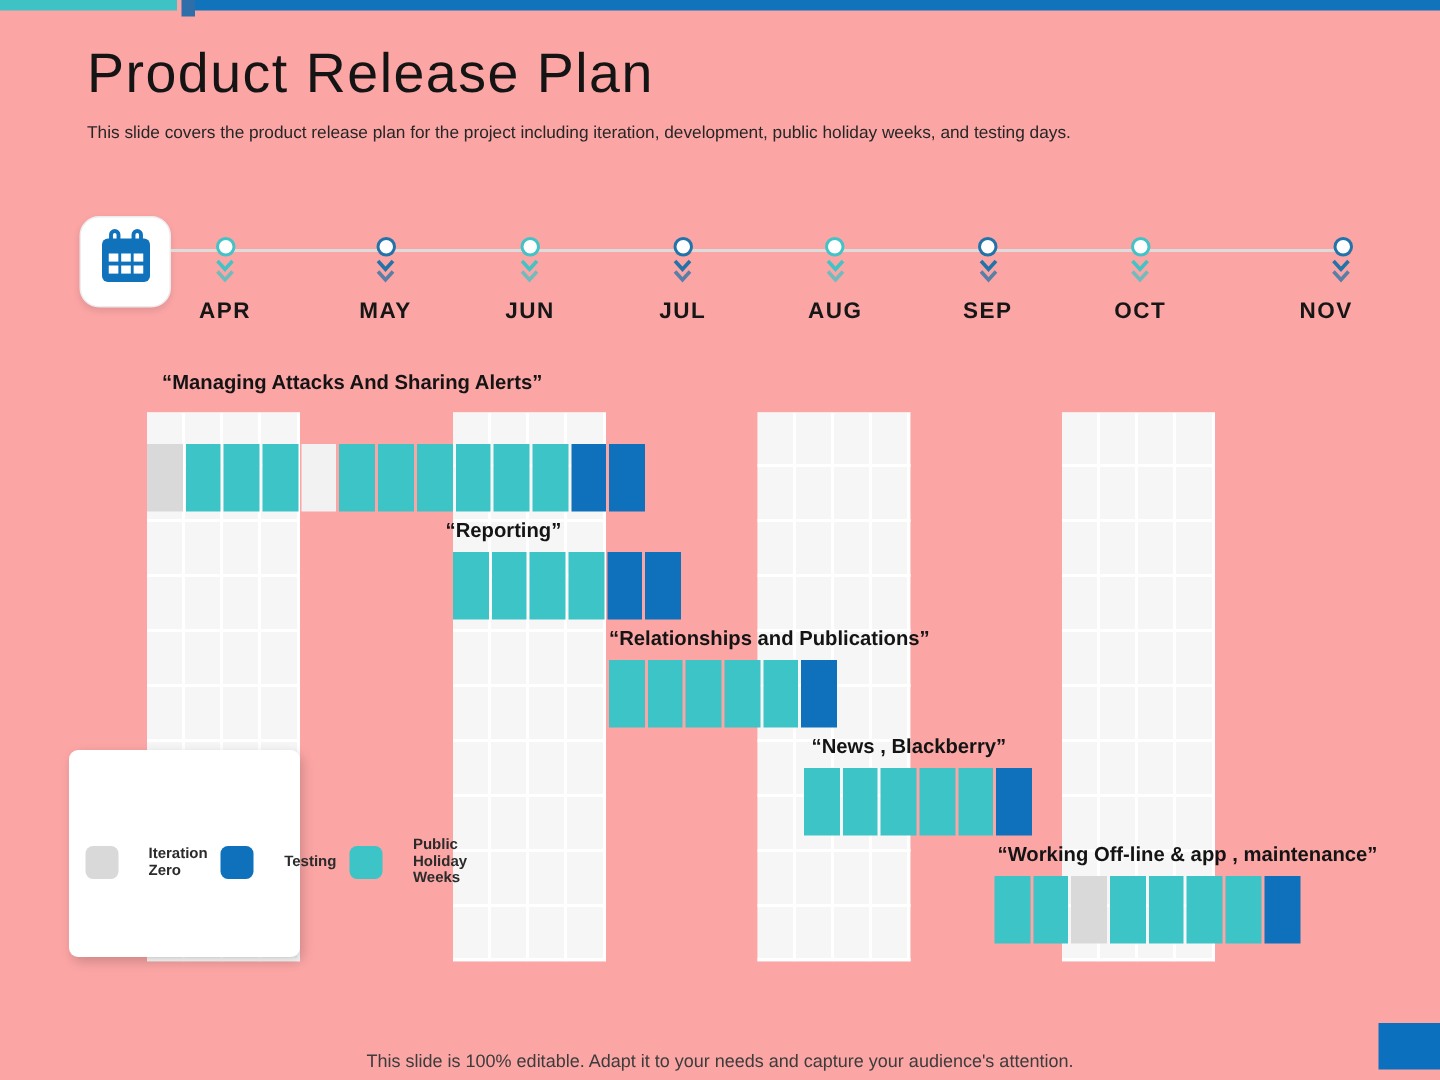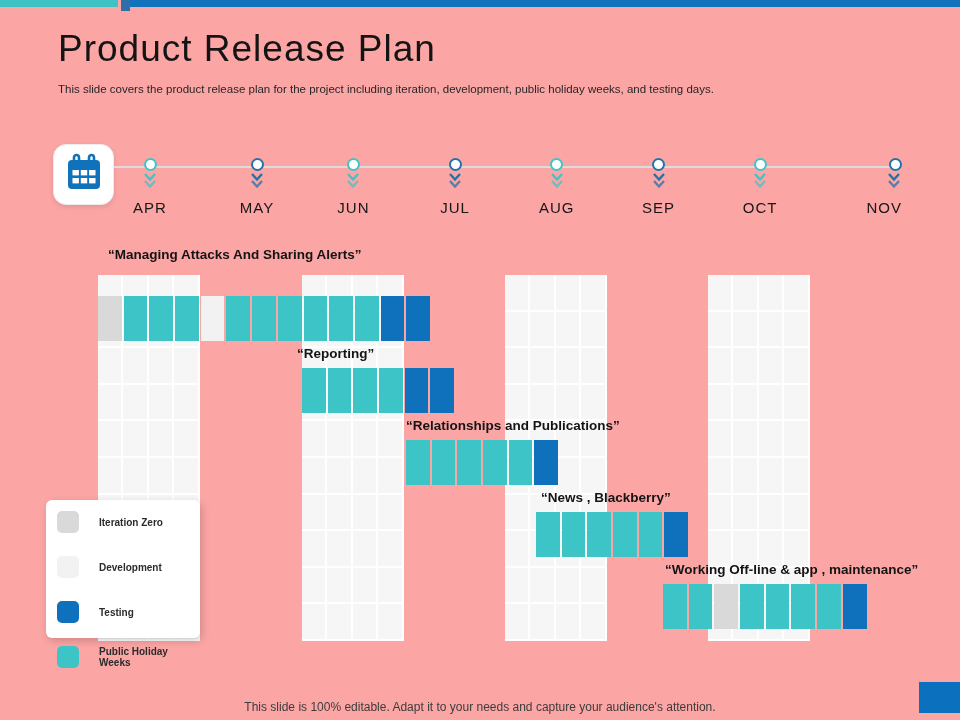--- a/index.html
+++ b/index.html
@@ -15,33 +15,33 @@
   
   .title{position:absolute;left:58px;top:28px;font-size:37px;letter-spacing:1px;color:#141414;font-weight:400;}
   .subtitle{position:absolute;left:58px;top:83px;font-size:11.5px;color:#262626;}
   
   .cal-card{position:absolute;left:53px;top:144px;width:61px;height:61px;background:#fff;border:1px solid #ececec;border-radius:13px;box-shadow:0 2px 5px rgba(0,0,0,.10);display:flex;align-items:center;justify-content:center;}
   .tl-line{position:absolute;left:114px;top:166px;width:780px;height:2px;background:#dcdcdc;}
   .tl-dot{position:absolute;left:893px;top:164px;width:7px;height:7px;border-radius:50%;background:#c7c7c7;}
   .month{position:absolute;top:158px;width:80px;display:flex;flex-direction:column;align-items:center;}
   .month .circle{width:13px;height:13px;border-radius:50%;background:#fff;border-width:2.4px;border-style:solid;}
   .month .chev{margin-top:1px;line-height:0;}
-  .month .mlabel{margin-top:10px;font-size:15px;font-weight:400;color:#161616;letter-spacing:1px;}
+  .month .mlabel{margin-top:10px;font-size:15px;font-weight:700;color:#161616;letter-spacing:1px;}
   
   .band{position:absolute;top:275px;width:102px;height:366px;
     background:
       repeating-linear-gradient(to bottom, rgba(255,255,255,0) 0 34.6px, #ffffff 34.6px 36.6px),
       repeating-linear-gradient(to right, #f6f6f6 0 23.4px, #ffffff 23.4px 25.43px);
   }
   
   .row-label{position:absolute;font-size:13.5px;font-weight:700;color:#141414;white-space:nowrap;z-index:3;}
   .bar-row{position:absolute;display:flex;z-index:2;}
   .cell{width:23.7px;height:45px;margin-right:2px;flex:none;}
   
-  .legend{position:absolute;left:46px;top:500px;width:154px;height:138px;background:#fff;border-radius:6px;box-shadow:2px 3px 8px rgba(0,0,0,.18);z-index:4;padding:11px 0 0 11px;display:flex;flex-direction:column;gap:23px;}
+  .legend{position:absolute;left:46px;top:500px;width:154px;height:138px;background:#fff;border-radius:6px;box-shadow:2px 3px 8px rgba(0,0,0,.18);z-index:4;padding:11px 0 0 11px;display:flex;flex-direction:row;gap:9px;align-items:center;}
   .legend-item{display:flex;align-items:center;gap:20px;}
   .legend-swatch{width:22px;height:22px;border-radius:5px;flex:none;}
   .legend-label{font-size:10px;font-weight:700;color:#2b2b2b;}
   
   .footer{position:absolute;left:0;top:700px;width:100%;text-align:center;font-size:12px;color:#3c3c3c;}
   .corner-square{position:absolute;left:919px;top:682px;width:41px;height:31px;}
 </style>
 </head>
 <body>
 
@@ -202,24 +202,20 @@
         <div class="cell" style="background: rgb(15, 112, 187);"></div>
       </div>
     </div>
 
   <div class="legend" id="legend">
       <div class="legend-item">
         <span class="legend-swatch" style="background:#d9d9d9"></span>
         <span class="legend-label">Iteration Zero</span>
       </div>
       <div class="legend-item">
-        <span class="legend-swatch" style="background:#f2f2f2"></span>
-        <span class="legend-label">Development</span>
-      </div>
-      <div class="legend-item">
         <span class="legend-swatch" style="background:#0f70bb"></span>
         <span class="legend-label">Testing</span>
       </div>
       <div class="legend-item">
         <span class="legend-swatch" style="background:#3cc4c7"></span>
         <span class="legend-label">Public Holiday Weeks</span>
       </div>
     </div>
 
   <div class="footer">This slide is 100% editable. Adapt it to your needs and capture your audience's attention.</div>

